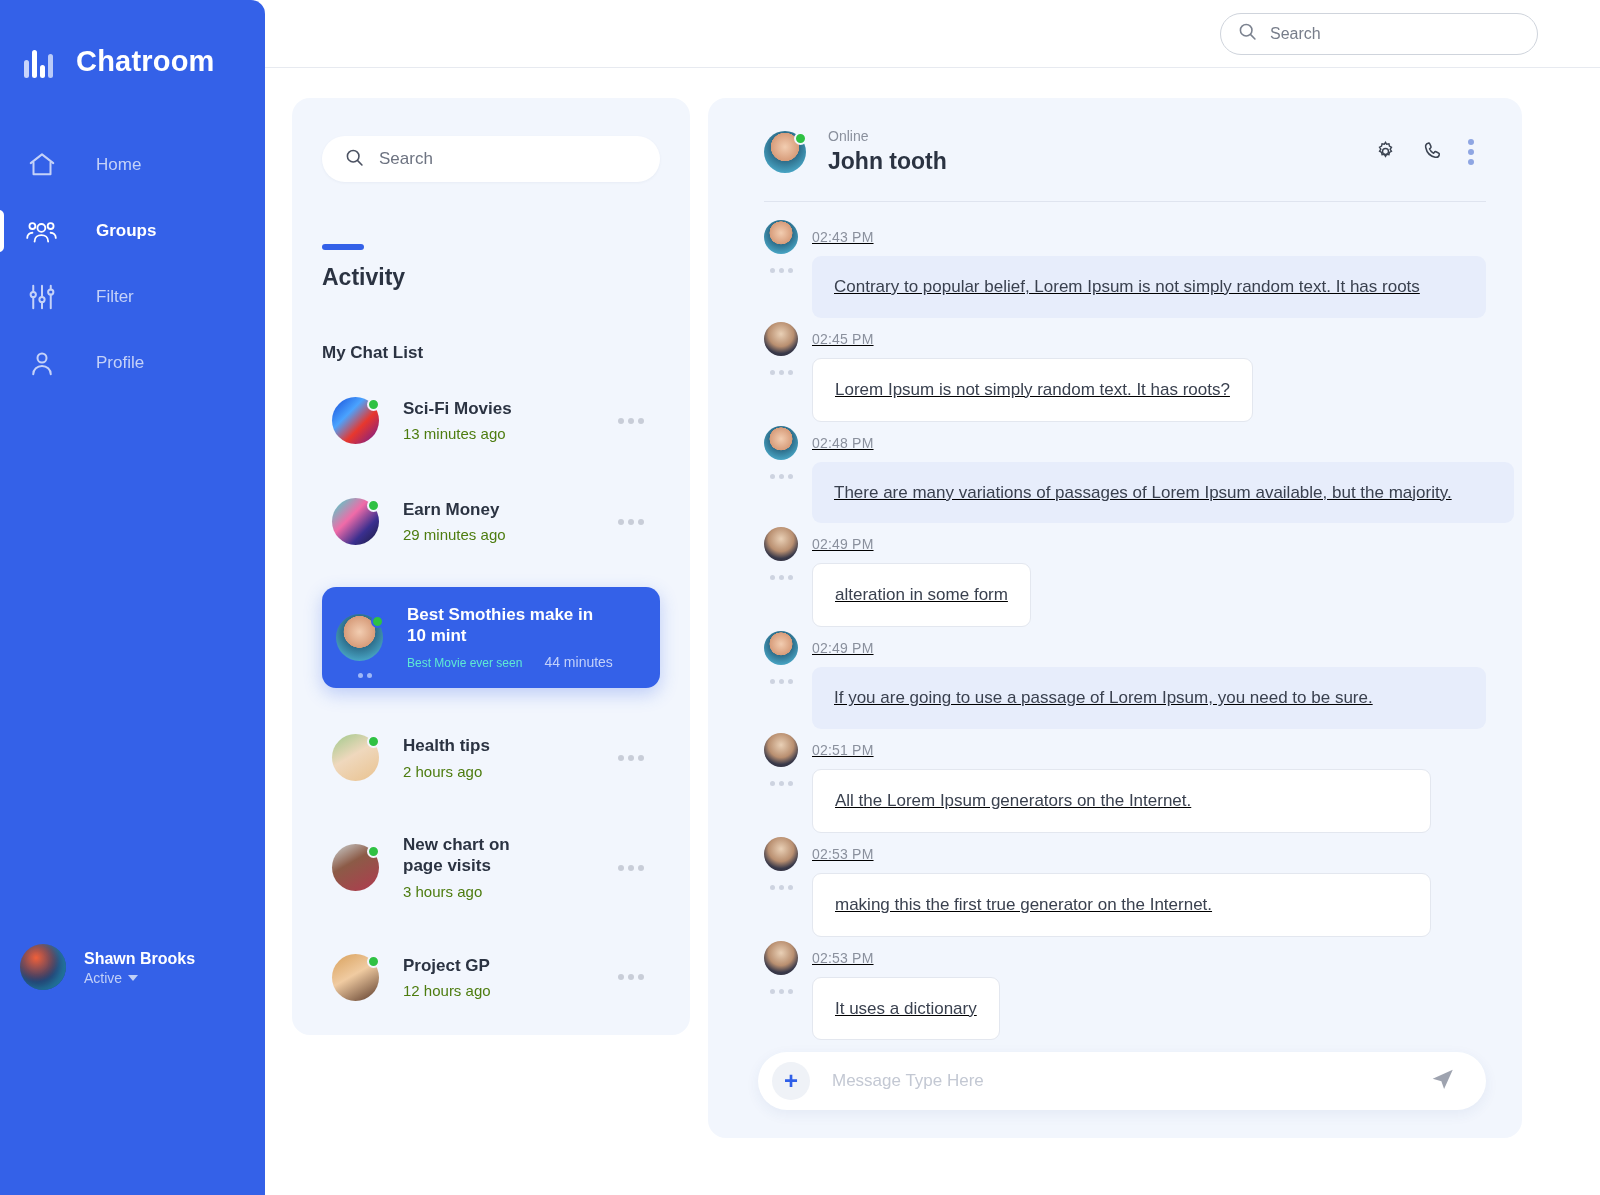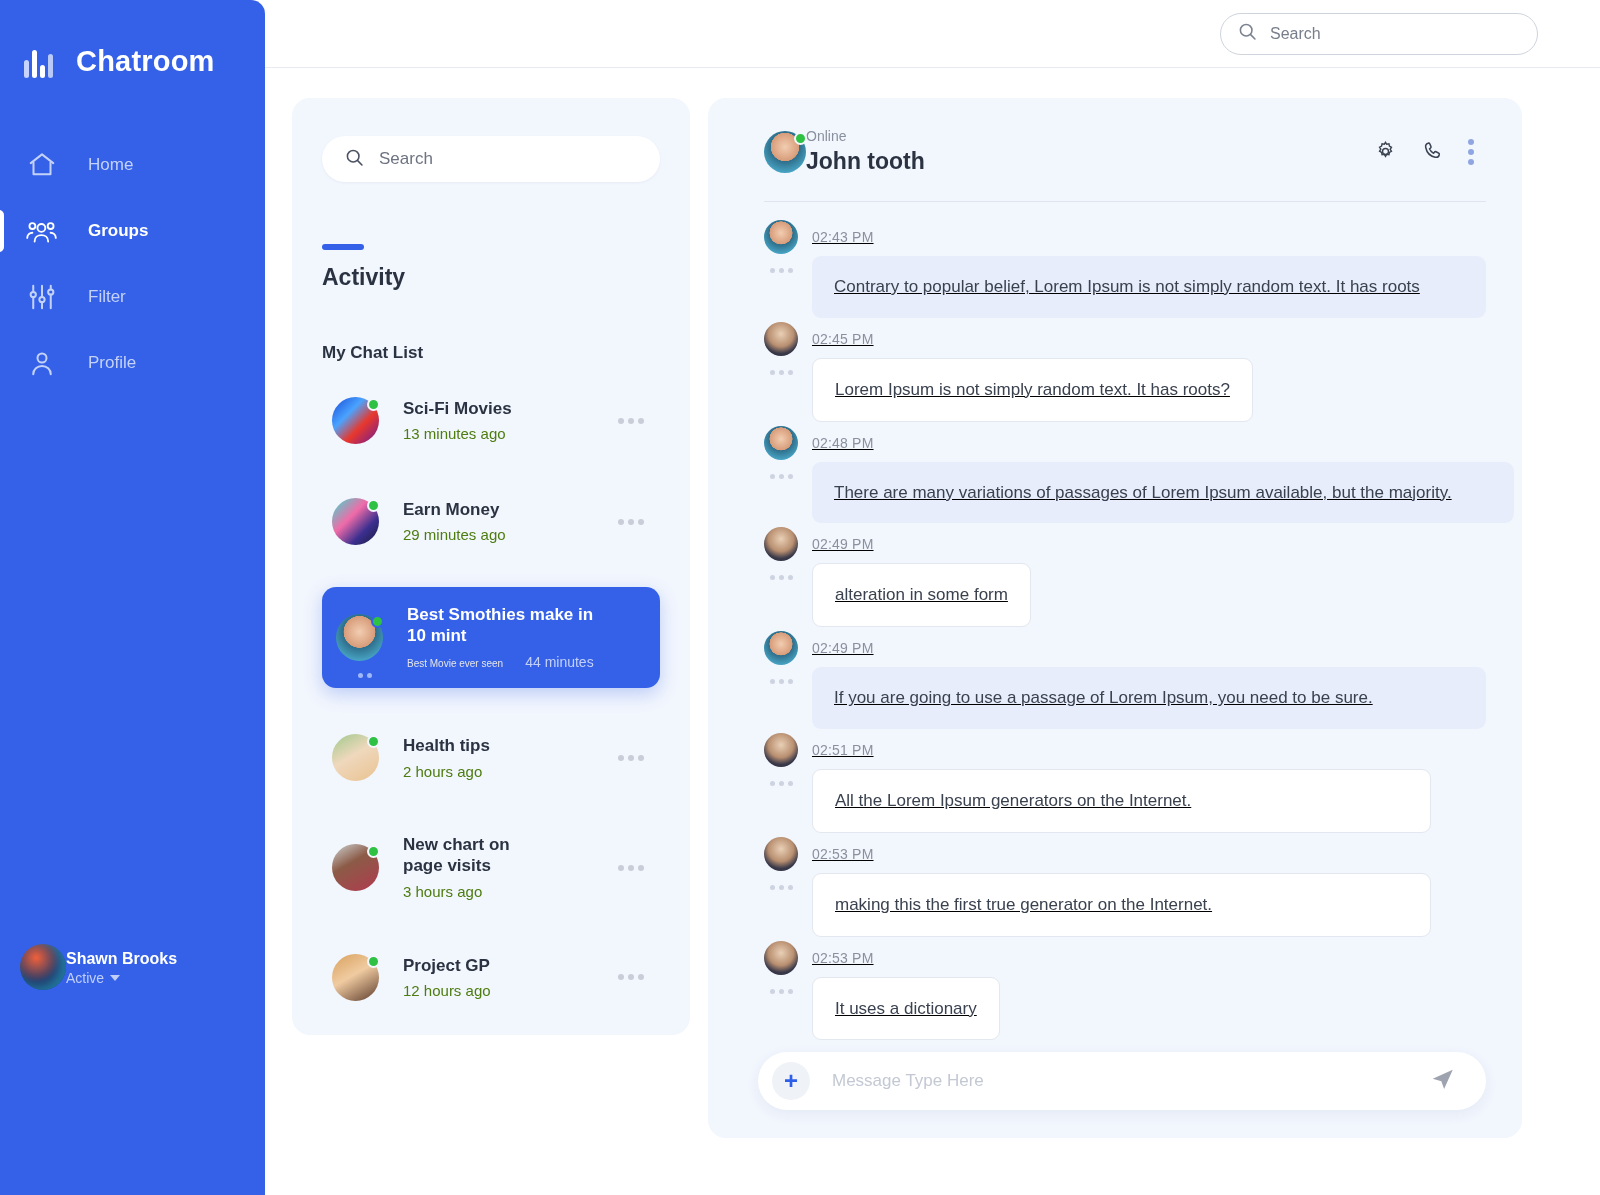--- a/index.html
+++ b/index.html
@@ -27,35 +27,35 @@
   .brand-icon i { display: block; width: 5px; border-radius: 3px; background: #fff; }
   .brand-icon i:nth-child(1) { height: 18px; background: #c8d4fb; }
   .brand-icon i:nth-child(2) { height: 28px; background: #ffffff; }
   .brand-icon i:nth-child(3) { height: 13px; background: #ffffff; }
   .brand-icon i:nth-child(4) { height: 24px; background: #b9caf9; }
   .brand-title { color: #fff; font-size: 29px; font-weight: bold; letter-spacing: .2px; }
 
   .nav { margin-top: 54px; }
   .nav-item {
     position: relative;
-    display: flex; align-items: center; gap: 28px;
+    display: flex; align-items: center; gap: 36px;
     height: 66px; padding-left: 24px;
     color: #c5d2f8; font-size: 17px;
   }
   .nav-item.active { color: #ffffff; font-weight: bold; }
   .nav-item.active::before {
     content: ""; position: absolute; left: -6px; top: 12px;
     width: 10px; height: 42px; background: #ffffff; border-radius: 6px;
   }
   .nav-ico { width: 36px; height: 36px; display: flex; align-items: center; justify-content: center; }
   .nav-ico svg { display: block; }
 
   .sb-user {
     position: absolute; left: 0; bottom: 205px;
-    display: flex; align-items: center; padding-left: 20px;
+    display: flex; align-items: center; gap: 18px; padding-left: 20px;
   }
   .sb-ava {
     width: 46px; height: 46px; border-radius: 50%;
     background: radial-gradient(circle at 35% 30%, #f0603a 0%, #233a6b 55%, #0c1630 100%);
     box-shadow: inset -6px -4px 10px rgba(40,180,220,.55);
   }
   .sb-user-name { color:#fff; font-size: 16px; font-weight: bold; line-height: 1.35; }
   .sb-user-status { color:#c0cff7; font-size: 14px; display:flex; align-items:center; gap:6px; }
   .caret { width:0;height:0;border-left:5px solid transparent;border-right:5px solid transparent;border-top:6px solid #c0cff7; }
 
@@ -125,36 +125,36 @@
     position: absolute; right: -1px; top: 1px;
     width: 13px; height: 13px; border-radius: 50%;
     background: #2fc143; border: 2px solid #f2f6fd;
   }
   .chat-item.selected .dot { border-color: #3461e8; }
   .chat-meta { flex: 1; min-width: 0; }
   .chat-name { font-size: 17px; font-weight: bold; color: #2b3342; line-height: 1.22; }
   .chat-time { font-size: 15px; color: #4d7c0f; margin-top: 6px; }
   .chat-item.selected .chat-name { color: #ffffff; }
   .chat-sub-row { display: flex; align-items: baseline; gap: 22px; margin-top: 8px; }
-  .chat-sub { font-size: 10px; color: #e5e5e5; }
+  .chat-sub { font-size: 12px; color: #5eead4; }
   .chat-sub-time { font-size: 14px; color: #c3d1fa; }
   .dots3 { display: flex; gap: 4px; align-items: center; flex: 0 0 auto; padding-right: 6px;}
   .dots3 span { width: 6px; height: 6px; border-radius: 50%; background: #c8cdd8; display: block; }
   .mini-dots { position: absolute; left: 36px; bottom: 10px; display: flex; gap: 4px; }
   .mini-dots span { width: 5px; height: 5px; border-radius: 50%; background: #9fb8f7; display:block; }
 
   
   .conv-panel {
     flex: 1; background: #f2f6fd; border-radius: 18px;
     padding: 30px 36px 24px 56px;
     height: 1040px; position: relative;
   }
   .conv-head { display: flex; align-items: center; }
   .conv-head-ava { position: relative; }
-  .conv-head-meta { flex: 1; }
+  .conv-head-meta { margin-left: 22px; flex: 1; }
   .conv-status { font-size: 14px; color: #8a909d; }
   .conv-name { font-size: 23px; font-weight: bold; color: #2b3342; margin-top: 4px; }
   .conv-actions { display: flex; align-items: center; gap: 22px; padding-right: 12px; }
   .ic-btn { width: 26px; height: 26px; display: flex; align-items: center; justify-content: center; }
   .vdots { display: flex; flex-direction: column; gap: 4px; align-items: center; }
   .vdots span { width: 6px; height: 6px; border-radius: 50%; background: #8fa6e3; display: block; }
   .conv-divider { height: 1px; background: #dfe4ef; margin: 26px 0 0 0; }
 
   .msgs { padding-top: 18px; text-decoration: underline; }
   .msg { margin-bottom: 4px; }

